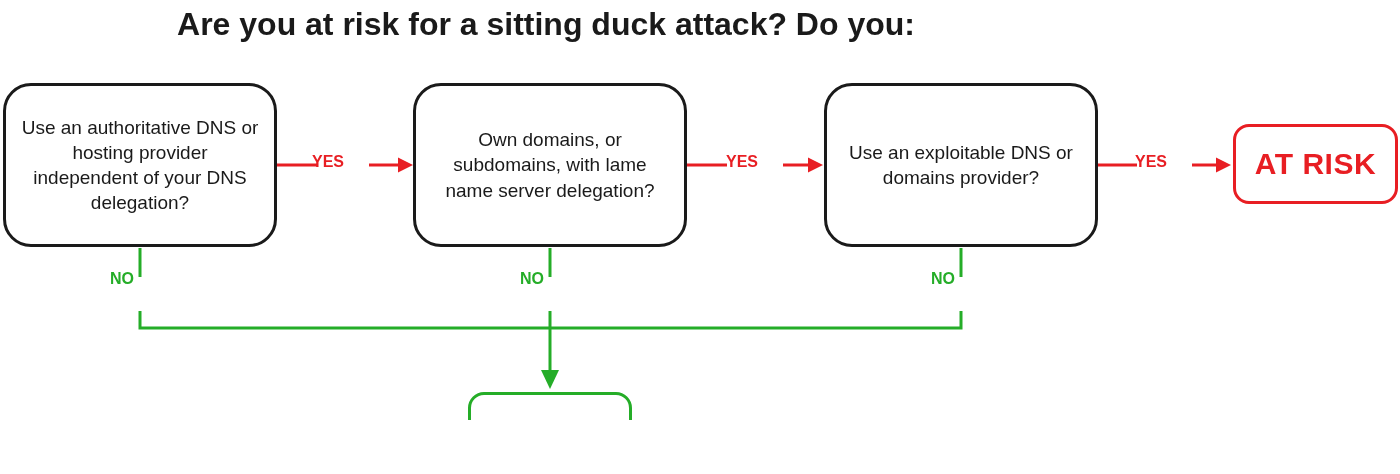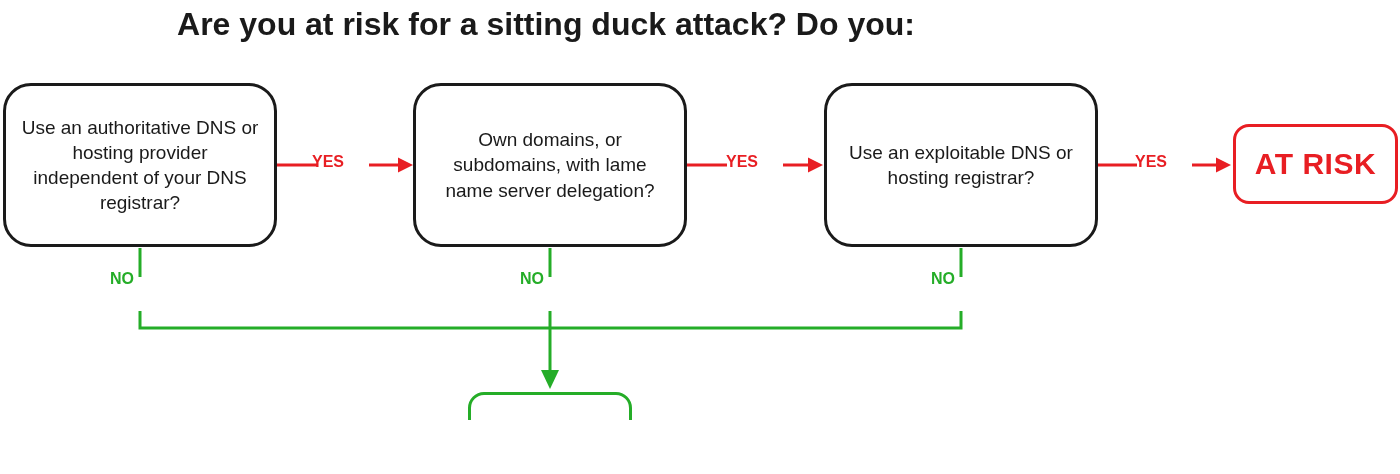--- a/index.html
+++ b/index.html
@@ -113,27 +113,27 @@
       <line class="green-line" x1="140" y1="248" x2="140" y2="277"></line>
       <line class="green-line" x1="550" y1="248" x2="550" y2="277"></line>
       <line class="green-line" x1="961" y1="248" x2="961" y2="277"></line>
       <path class="green-line" d="M140,311 L140,328 L961,328 L961,311"></path>
       <line class="green-line" x1="550" y1="311" x2="550" y2="372"></line>
       <polygon class="green-fill" points="550,389 541,370 559,370"></polygon>
     </g>
   </svg>
 
   <div class="qbox" id="q1">
-    <span>Use an authoritative DNS or hosting provider independent of your DNS registrar?</span>
+    <span>Use an authoritative DNS or hosting provider independent of your DNS delegation?</span>
   </div>
   <div class="qbox" id="q2">
     <span>Own domains, or subdomains, with lame name server delegation?</span>
   </div>
   <div class="qbox" id="q3">
-    <span>Use an exploitable DNS or hosting registrar?</span>
+    <span>Use an exploitable DNS or domains provider?</span>
   </div>
 
   <div class="outcome" id="at-risk">AT RISK</div>
   <div class="outcome" id="safe">SAFE</div>
 
   <div class="edge-label yes" id="yes1">YES</div>
   <div class="edge-label yes" id="yes2">YES</div>
   <div class="edge-label yes" id="yes3">YES</div>
 
   <div class="edge-label no" id="no1">NO</div>

